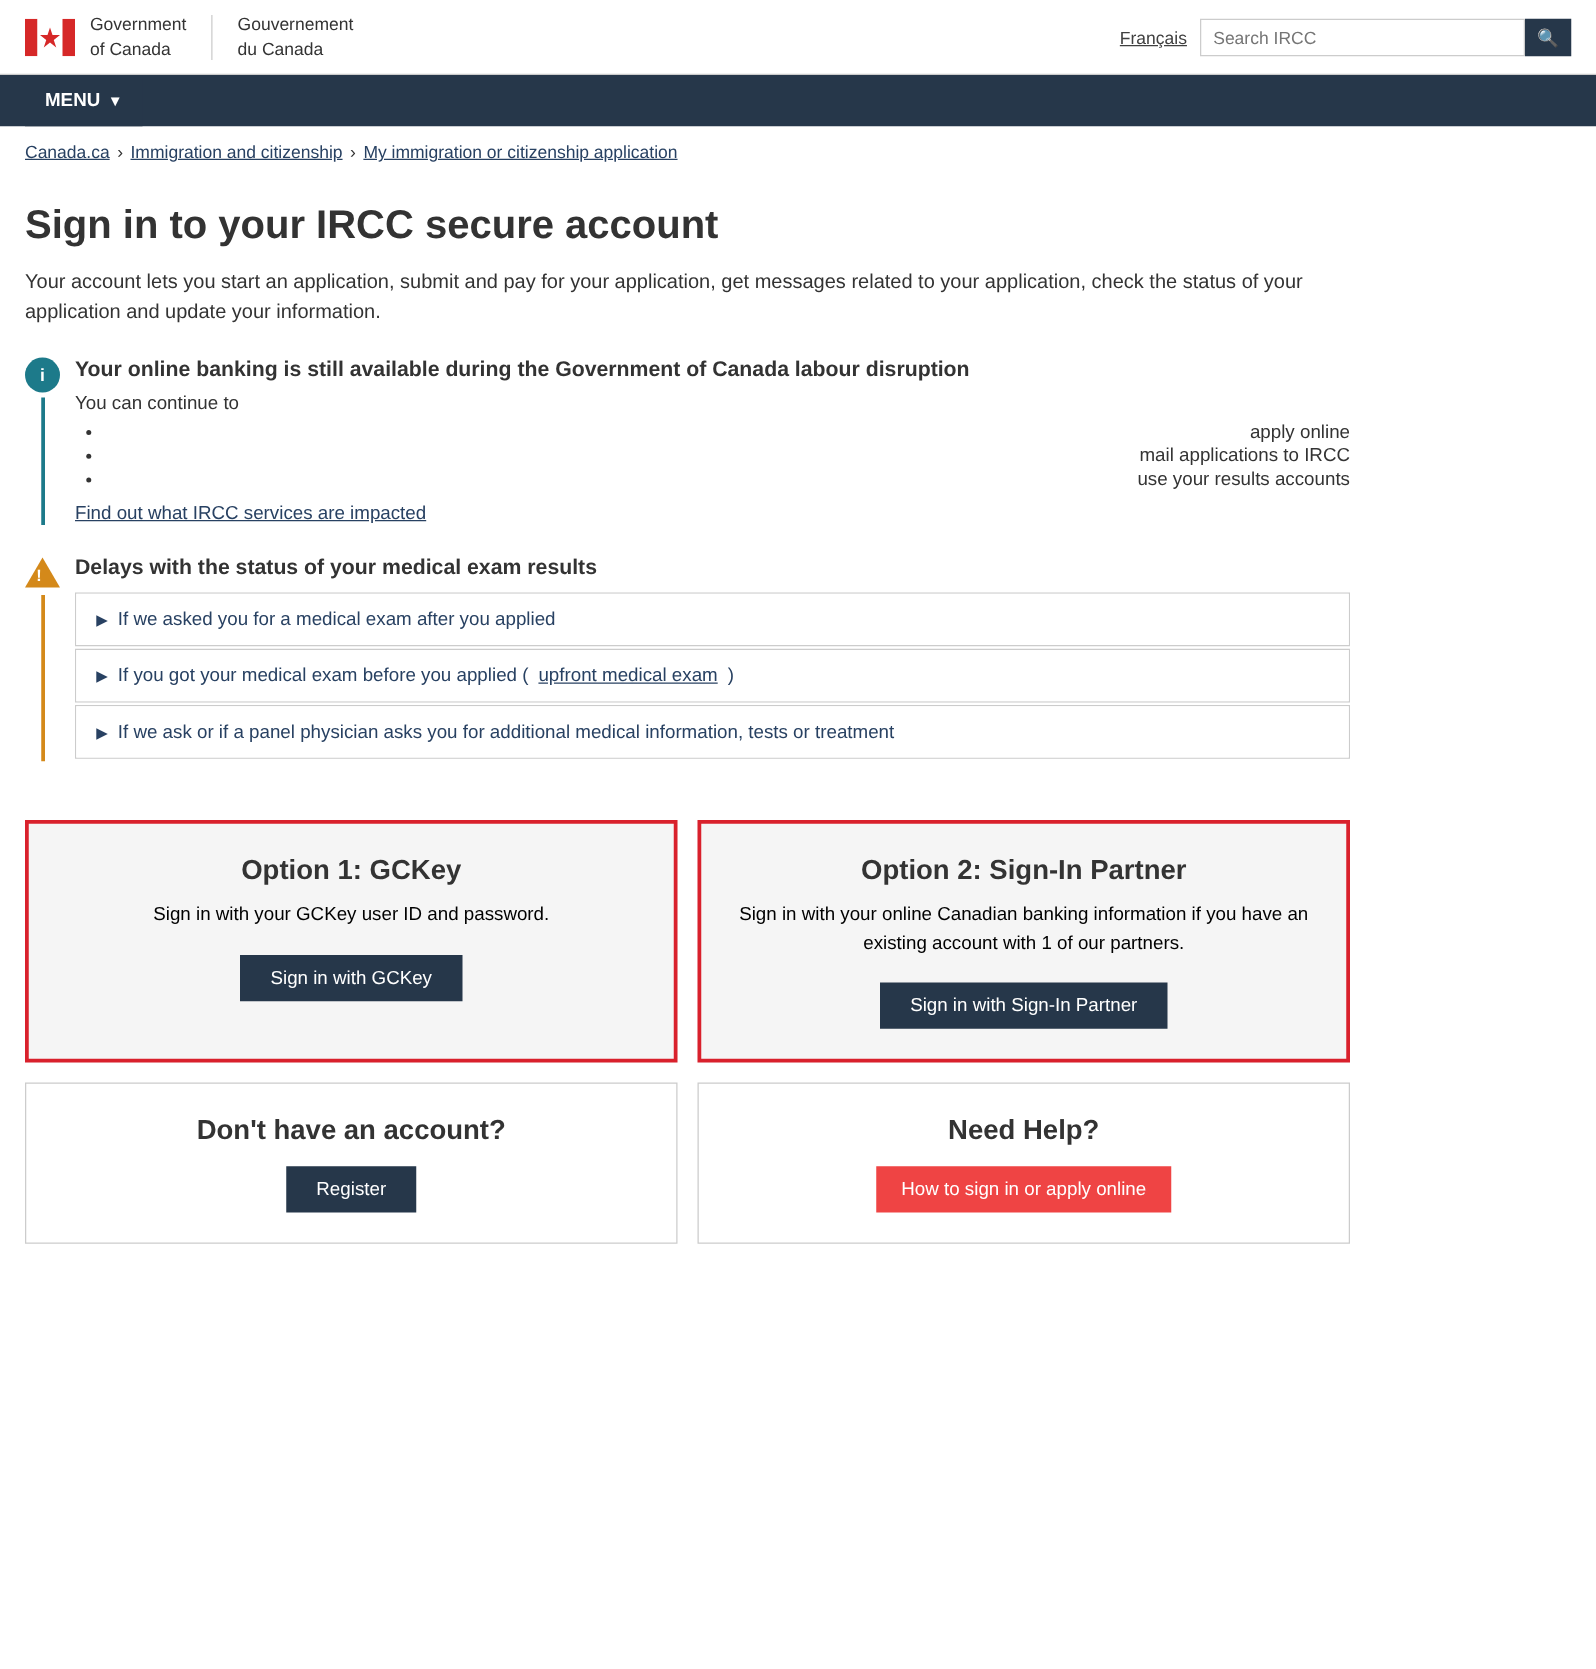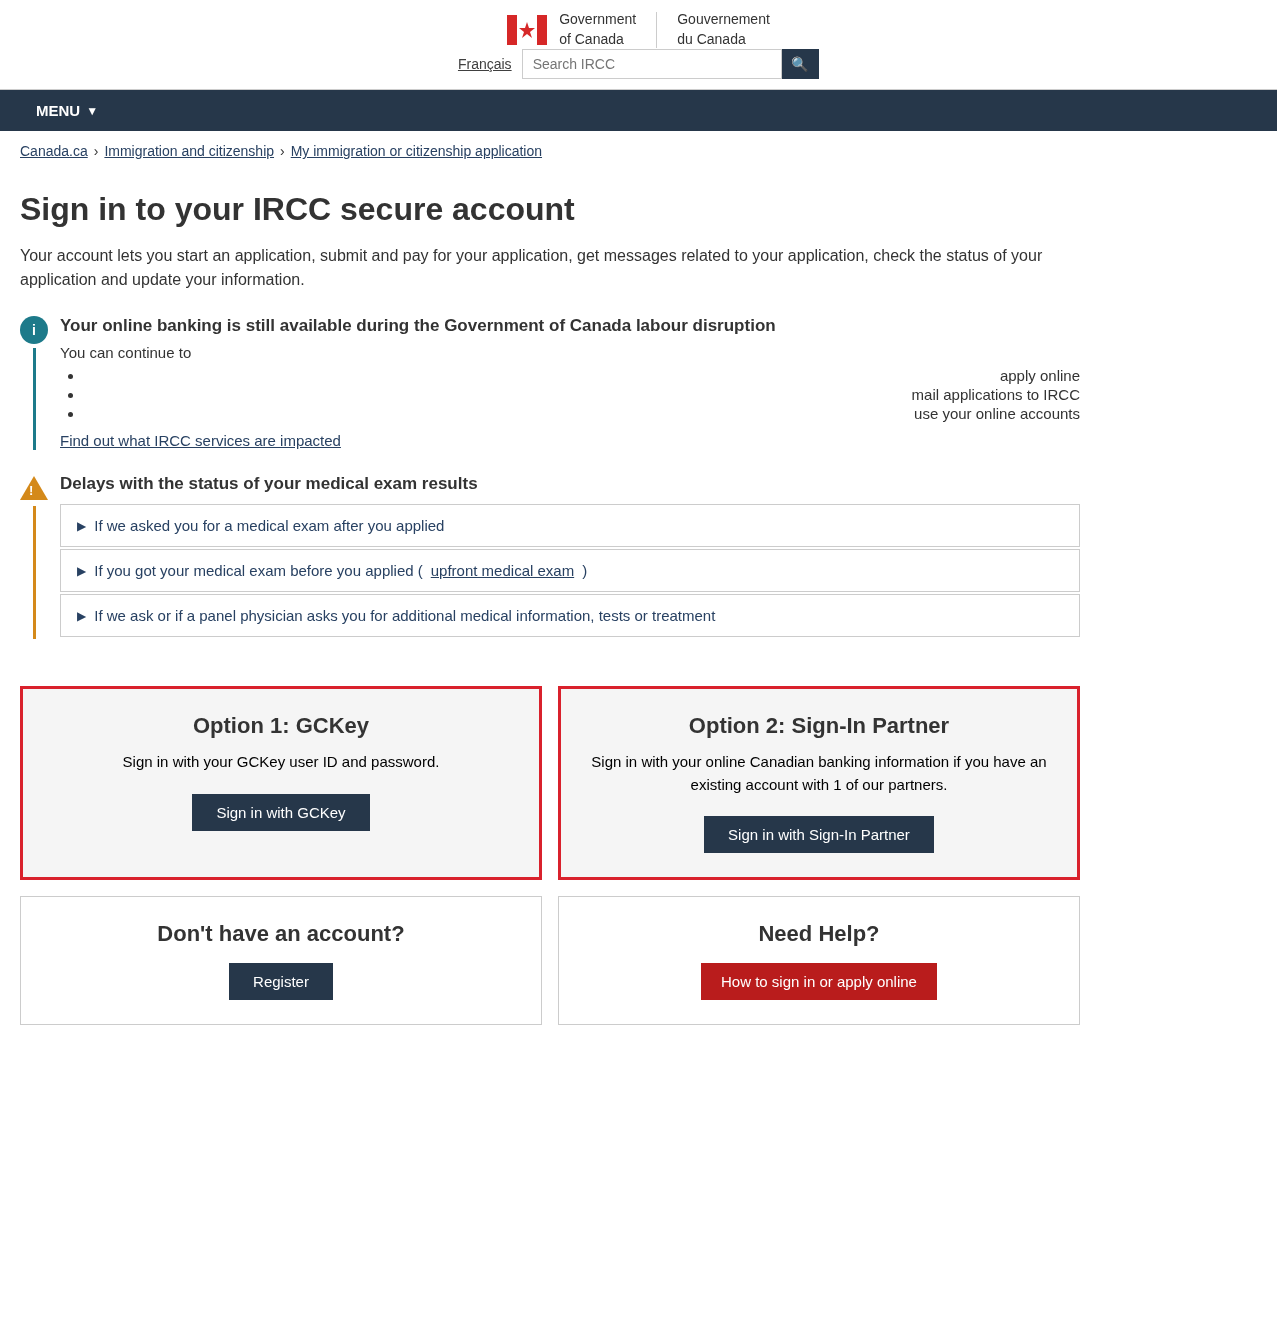--- a/index.html
+++ b/index.html
@@ -6,21 +6,20 @@
     body { font-family: Arial, sans-serif; font-size: 16px; color: #333; background: #fff; }
 
     
     .header {
       background: #fff;
       border-bottom: 1px solid #ccc;
       padding: 10px 20px;
       display: flex;
       align-items: center;
       justify-content: space-between;
-      flex-direction: column;
     }
     .header-left {
       display: flex;
       align-items: center;
       gap: 12px;
     }
     .canada-flag {
       width: 40px;
       height: 30px;
       display: flex;
@@ -300,21 +299,21 @@
     }
     .bottom-card-btn {
       background: #26374a;
       color: #fff;
       border: none;
       padding: 10px 24px;
       font-size: 15px;
       cursor: pointer;
     }
     .help-btn {
-      background: #b91c1c;
+      background: #ef4444;
       color: #fff;
       border: none;
       padding: 10px 20px;
       font-size: 15px;
       cursor: pointer;
     }
 
     
     .triangle-icon {
       width: 0;
@@ -390,21 +389,21 @@
     <div class="info-box-left">
       <div class="info-icon">i</div>
       <div class="info-box-border"></div>
     </div>
     <div class="info-box-content">
       <div class="info-box-title">Your online banking is still available during the Government of Canada labour disruption</div>
       <p class="info-box-text">You can continue to</p>
       <ul class="info-list">
         <li>apply online</li>
         <li>mail applications to IRCC</li>
-        <li>use your online accounts</li>
+        <li>use your results accounts</li>
       </ul>
       <a href="#" class="info-link">Find out what IRCC services are impacted</a>
     </div>
   </div>
 
   <div class="warning-box">
     <div class="warning-box-left">
       <div class="warning-icon">
         <div class="triangle-icon"></div>
       </div>

